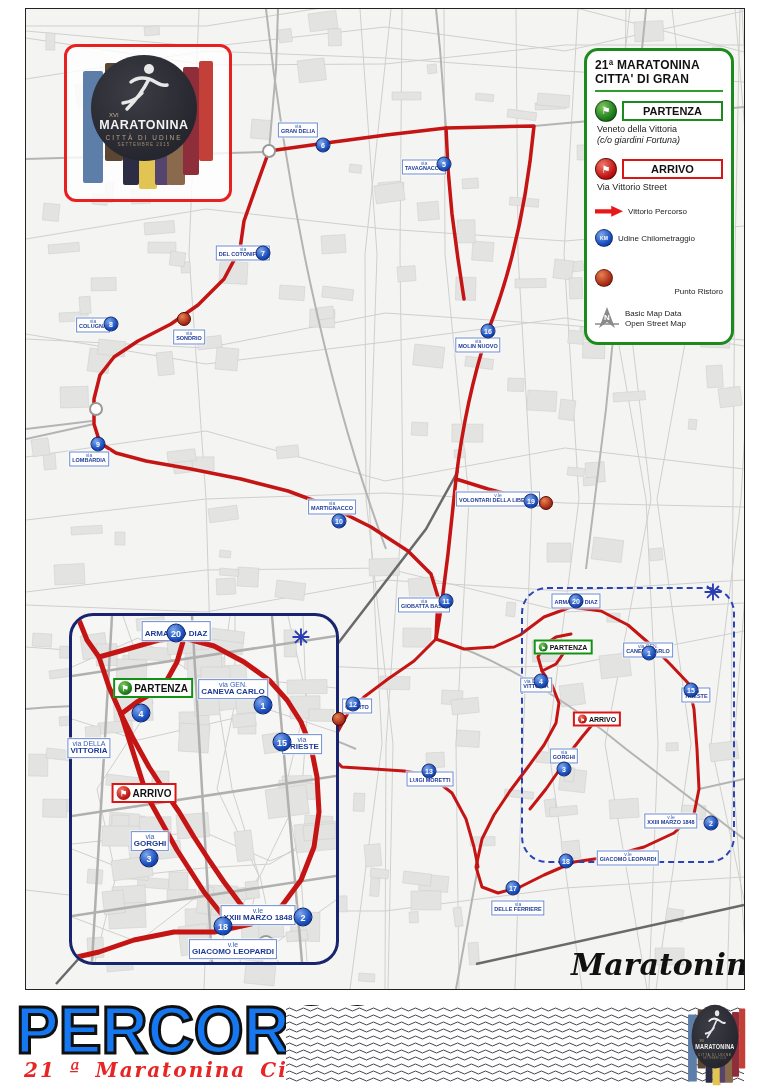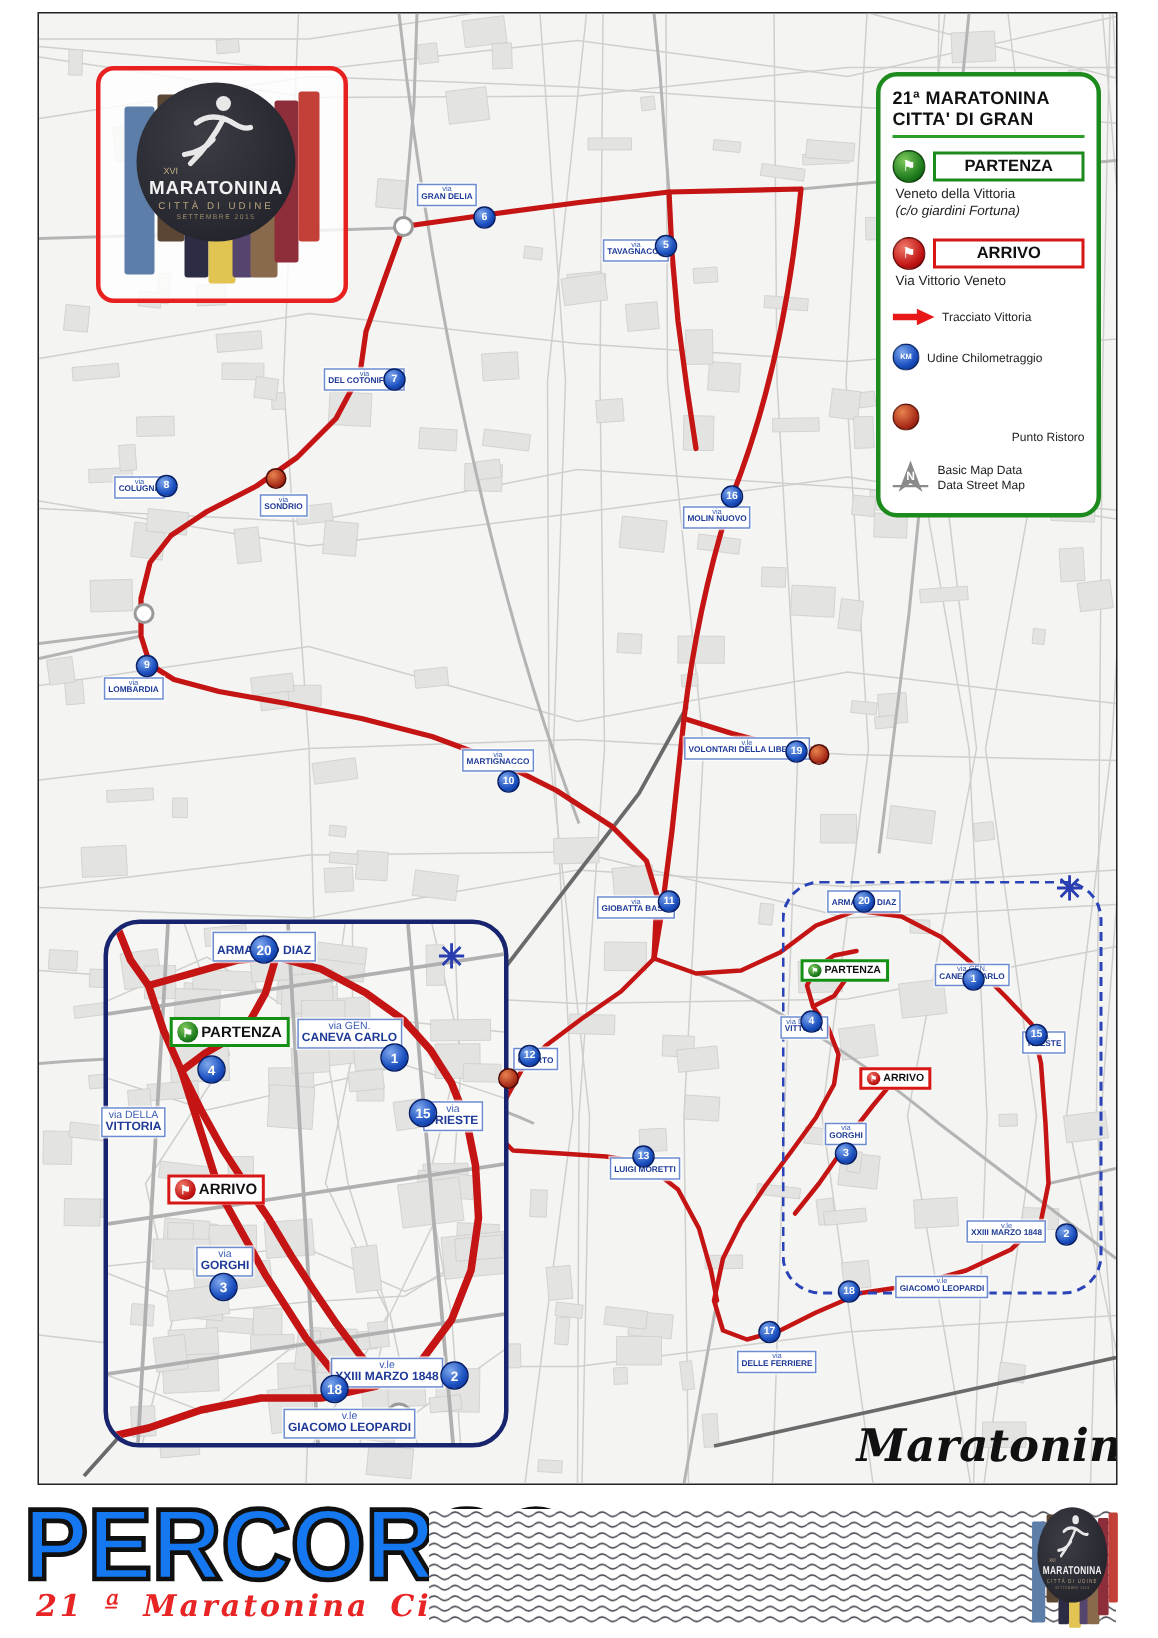--- a/index.html
+++ b/index.html
@@ -650,48 +650,48 @@
       <span>Veneto della Vittoria</span><br>
       <span class="it">(c/o giardini Fortuna)</span>
     </div>
 
     <div class="lg-gap"></div>
     <div class="lg-row">
       <span class="sphere red">⚑</span>
       <span class="lg-box red">ARRIVO</span>
     </div>
     <div class="lg-addr">
-      <span>Via Vittorio Veneto</span>
+      <span>Via Vittorio Street</span>
     </div>
 
     <div class="lg-gap"></div>
     <div class="lg-row">
       <span class="arrow-icn"></span>
-      <span class="lg-small">Tracciato Vittoria</span>
+      <span class="lg-small">Vittorio Percorso</span>
     </div>
     <div class="lg-gap"></div>
     <div class="lg-row">
       <span class="sphere blue">KM</span>
       <span class="lg-small">Udine Chilometraggio</span>
     </div>
     <div class="lg-gap"></div>
     <div class="lg-row">
       <span class="sphere brown"></span>
       <span class="lg-small" style="margin-left:auto;margin-top:28px;">Punto Ristoro</span>
     </div>
 
     <div class="credit">
       <svg width="24" height="26" viewBox="0 0 24 26">
         <path d="M12 1 L20 22 L12 16 L4 22 Z" fill="#8a8a8a"></path>
         <line x1="0" y1="18" x2="24" y2="18" stroke="#8a8a8a" stroke-width="1.5"></line>
         <text x="12" y="14" text-anchor="middle" font-size="8" fill="#fff" font-weight="bold" font-family="Liberation Sans, sans-serif">N</text>
       </svg>
       <span class="txt">
         <span class="it">Basic Map Data</span><br>
-        <span>Data Street Map</span>
+        <span>Open Street Map</span>
       </span>
     </div>
   </div>
 
   <div class="footer-title">PERCORSO</div>
   <div class="footer-sub">21 ª Maratonina Città di Udine</div>
 
   <svg class="band" width="458" height="78">
     <defs>
       <pattern id="wv" width="14" height="7" patternUnits="userSpaceOnUse">

